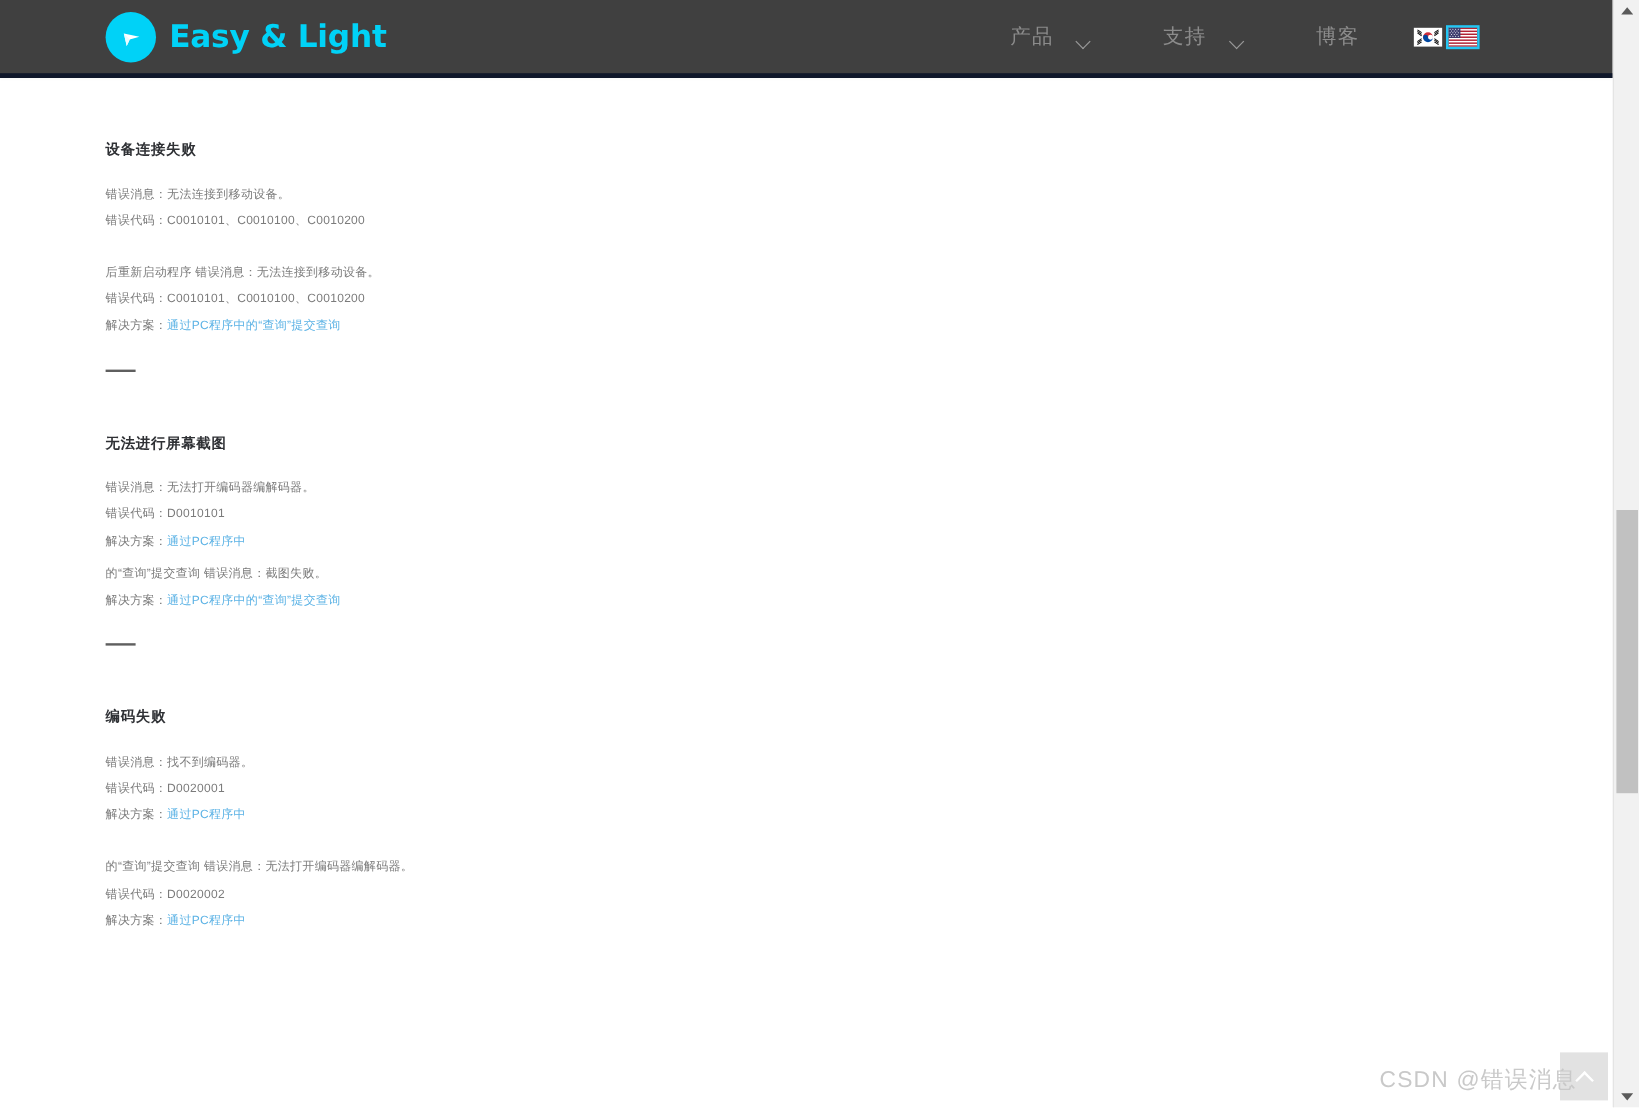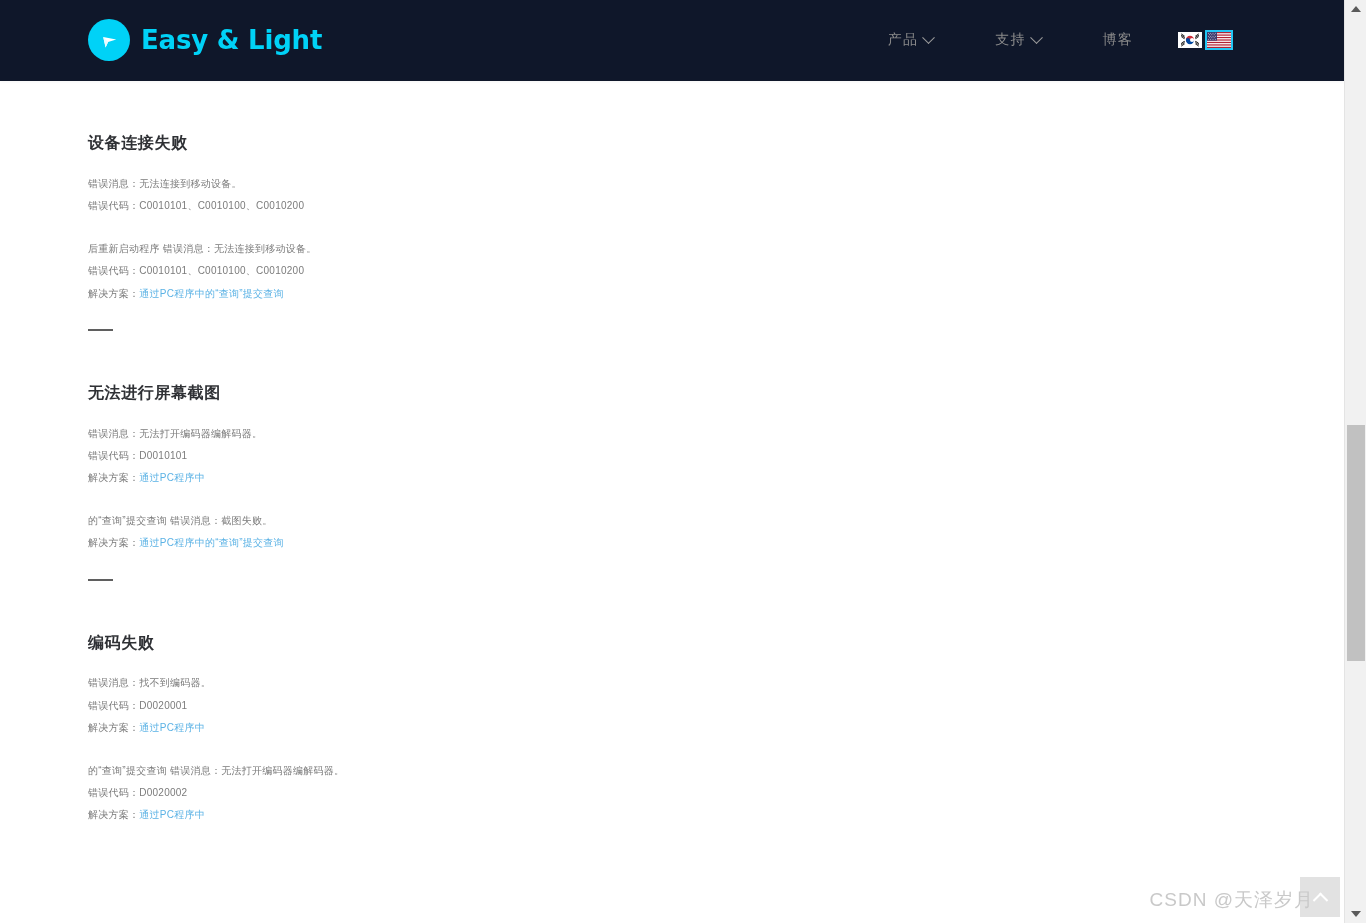--- a/index.html
+++ b/index.html
@@ -25,23 +25,23 @@
     width: 1344px;
     height: 923px;
     overflow: hidden;
     background: #fff;
   }
 
   
   .site-header {
     position: relative;
     width: 1344px;
-    height: 81px;
-    background: #0f172a;
-    border-bottom: 1px solid #0f172a;
+    height: 65px;
+    background: #404040;
+    border-bottom: 4px solid #0f172a;
     box-shadow: 0 1px 3px rgba(0,0,0,0.045);
     display: flex;
     align-items: center;
     z-index: 20;
   }
 
   .brand {
     display: flex;
     align-items: center;
     margin-left: 88px;
@@ -69,24 +69,24 @@
   }
 
   .main-nav {
     margin-left: auto;
     margin-right: 112px;
     display: flex;
     align-items: center;
   }
   .nav-item {
     display: flex;
-    align-items: center;
-    gap: 6px;
+    align-items: flex-end;
+    gap: 20px;
     color: #8b8b8b;
-    font-size: 14px;
+    font-size: 17px;
     text-decoration: none;
     padding: 8px 0;
     margin-left: 62px;
     letter-spacing: 1.2px;
     white-space: nowrap;
   }
   .nav-item:first-child { margin-left: 0; }
   .nav-item .caret {
     display: inline-block;
     width: 9px;
@@ -127,21 +127,21 @@
     position: relative;
     padding: 0 0 0 88px;
     background: #fff;
   }
   .faq-section { padding-top: 0; }
   .faq-section + .faq-section { }
 
   .section-title {
     margin: 0;
     color: #2f3135;
-    font-size: 16px;
+    font-size: 12px;
     font-weight: bold;
     letter-spacing: 0.6px;
     line-height: 1.3;
   }
 
   .faq-block { margin-top: 17px; }
   .faq-line {
     color: #7b7b7b;
     font-size: 10px;
     line-height: 22.2px;
@@ -372,21 +372,21 @@
           <span class="label">错误消息：</span><span>无法打开编码器编解码器。</span>
         </div>
         <div class="faq-line">
           <span class="label">错误代码：</span><span>D0010101</span>
         </div>
         <div class="faq-line">
           <span class="label">解决方案：</span><a class="faq-link" href="#">通过PC程序中</a>
         </div>
       </div>
 
-      <div class="faq-block" style="margin-top:21px;">
+      <div class="faq-block" style="margin-top:5px;">
         <div class="faq-line">
           <span class="label">的“查询”提交查询 错误消息：</span><span>截图失败。</span>
         </div>
         <div class="faq-line">
           <span class="label">解决方案：</span><a class="faq-link" href="#">通过PC程序中的“查询”提交查询</a>
         </div>
       </div>
 
       <hr class="divider" style="margin-top:24px;">
     </section>
@@ -419,21 +419,21 @@
       </div>
 
     </section>
 
   </main>
 
   <button class="scroll-top" type="button">
     <span class="chev"></span>
   </button>
 
-  <div class="watermark">CSDN @天泽岁月</div>
+  <div class="watermark">CSDN @错误消息</div>
 
 </div>
 
 <div class="browser-scrollbar">
   <div class="sb-arrow up">
     <i></i>
   </div>
   <div class="sb-thumb"></div>
   <div class="sb-arrow down">
     <i></i>

